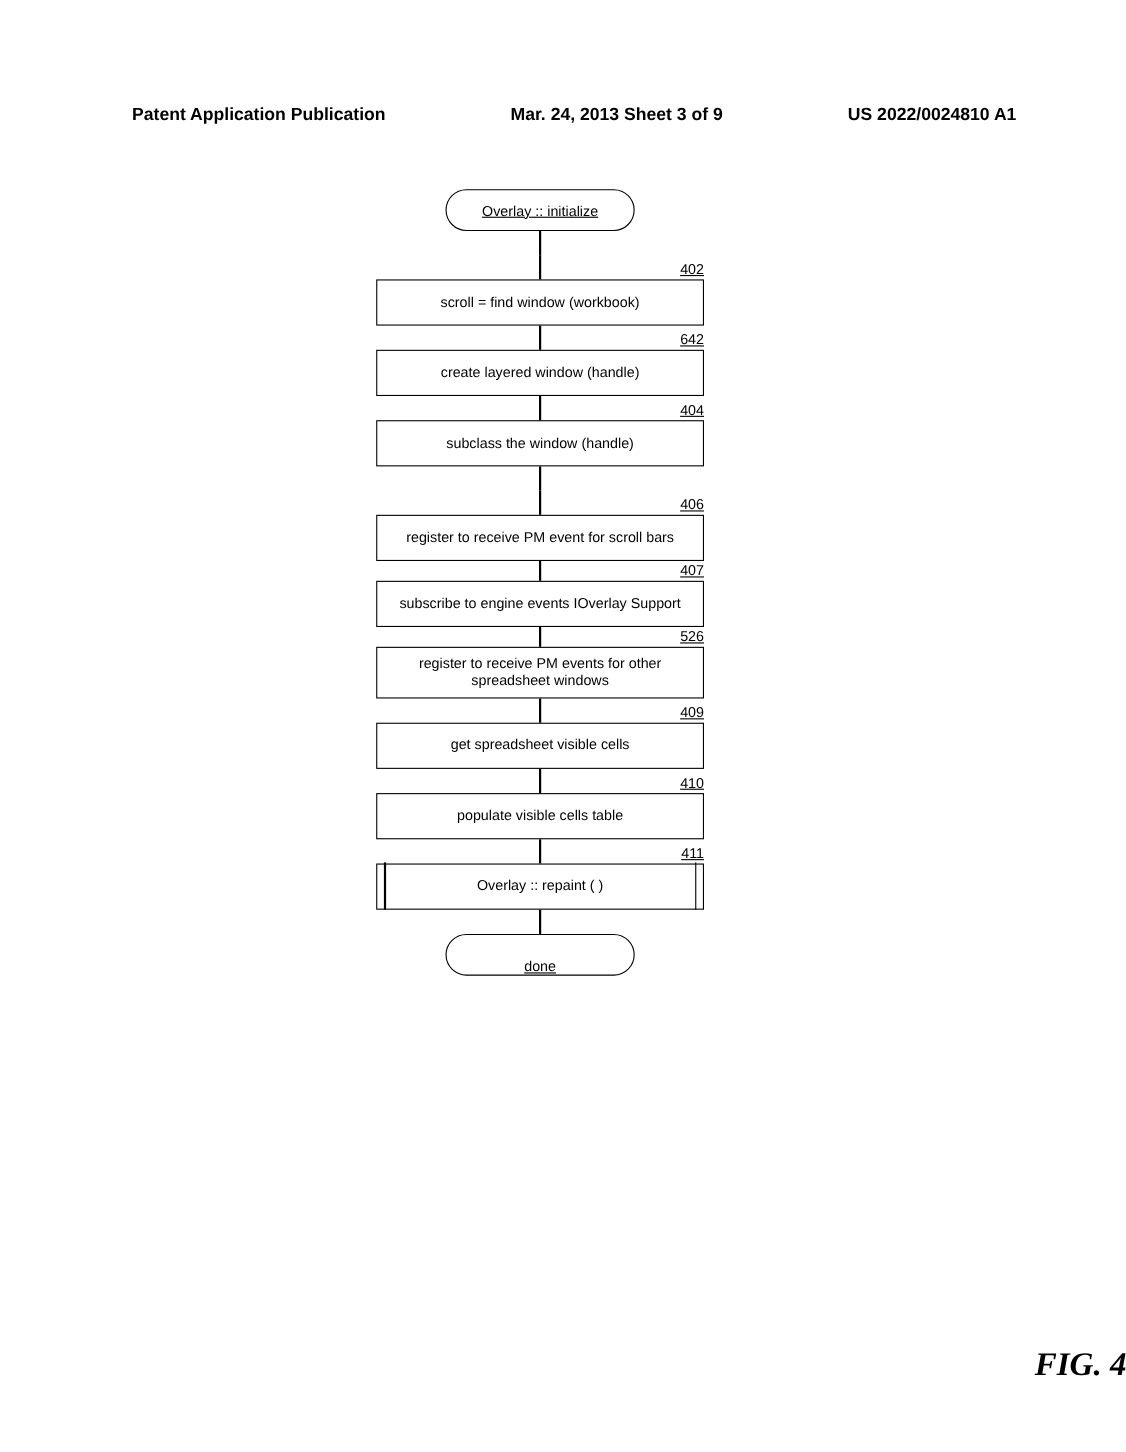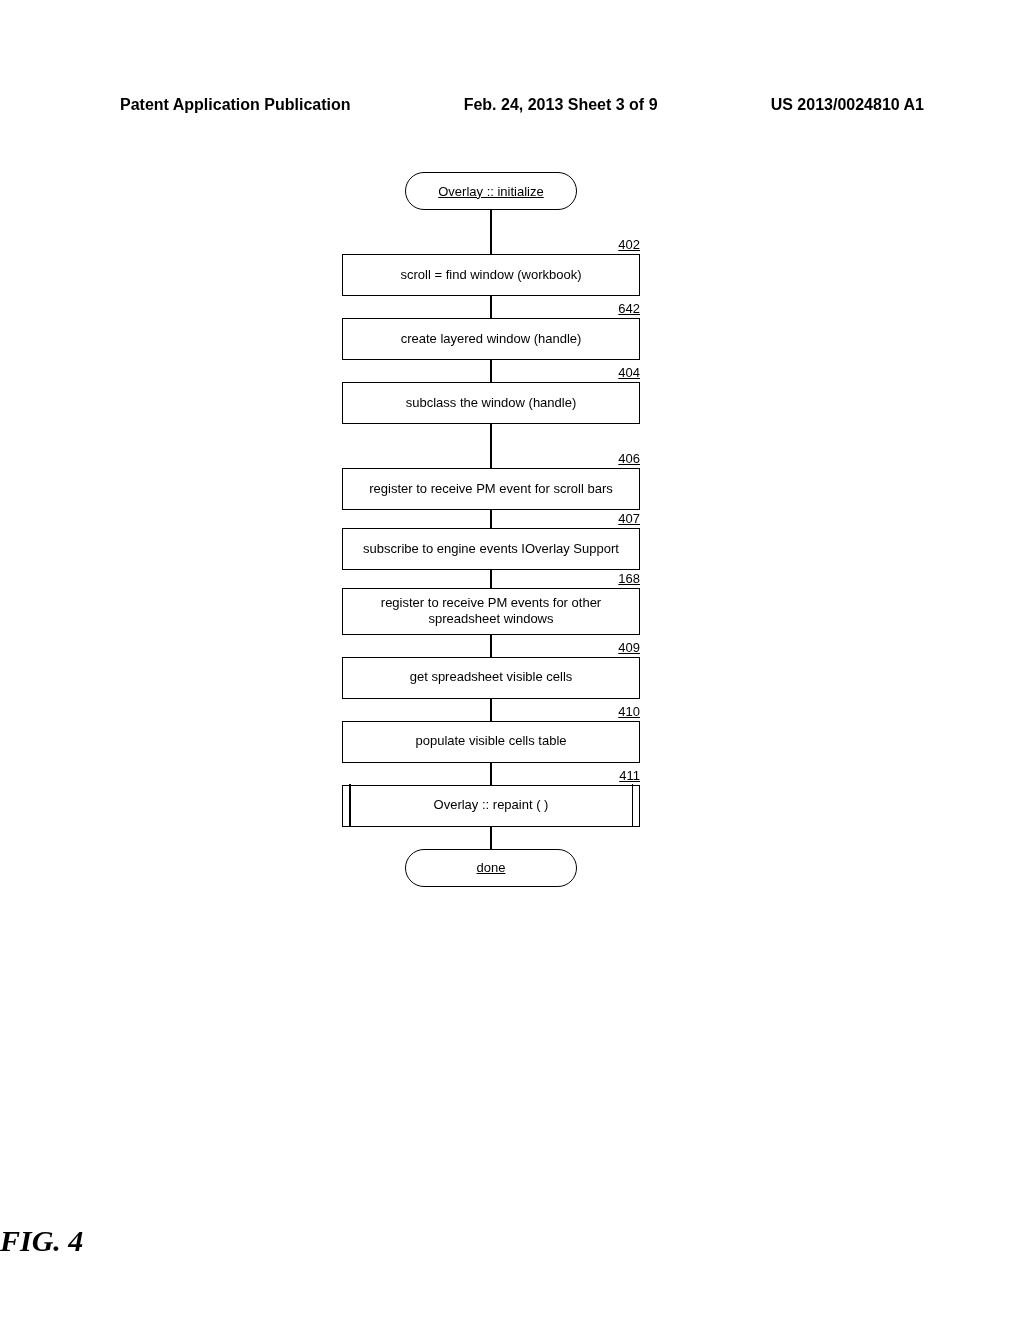--- a/index.html
+++ b/index.html
@@ -11,54 +11,54 @@
   .header-right { font-weight: bold; font-size: 16px; }
 
   .chart-area { position: absolute; left: 342px; top: 156px; width: 298px; }
 
   .terminator {
     width: 172px; height: 38px; border: 1.5px solid #000; border-radius: 19px;
     display: flex; align-items: center; justify-content: center; font-size: 13px;
     margin: 0 auto;
     text-decoration: underline;
   }
-  .terminator-done { width: 172px; height: 38px; }
+  .terminator-done { width: 172px; height: 38px; align-items: flex-end; }
   .conn { width: 1.5px; background: #000; margin: 0 auto; height: 22px; }
   .conn-short { height: 18px; }
 
   .step-wrap { position: relative; }
   .step-num {
     position: absolute; right: 0; top: -17px; font-size: 13px; text-decoration: underline;
   }
   .step-box {
     width: 298px; min-height: 42px; border: 1.5px solid #000;
     display: flex; align-items: center; justify-content: center; text-align: center;
     font-size: 13px; padding: 6px 10px; line-height: 1.25;
   }
   .subroutine { position: relative; }
   .subroutine::before, .subroutine::after {
     content: ""; position: absolute; top: -1.5px; bottom: -1.5px; width: 1.5px; background: #000;
   }
   .subroutine::before { left: 6px; }
   .subroutine::after  { right: 6px; }
 
   .fig-label {
-    position: absolute; top: 1208px; left: 0; width: 1024px; text-align: left;
+    position: absolute; top: 1208px; left: 0; width: 1024px; text-align: right;
     font-family: "Times New Roman", Times, serif; font-style: italic; font-weight: bold; font-size: 30px;
   }
 </style>
 </head>
 <body>
 
 <div class="page">
 
   <div class="header">
     <div class="header-left">Patent Application Publication</div>
-    <div class="header-center">Feb. 24, 2013  Sheet 3 of 9</div>
-    <div class="header-right">US 2013/0024810 A1</div>
+    <div class="header-center">Mar. 24, 2013  Sheet 3 of 9</div>
+    <div class="header-right">US 2022/0024810 A1</div>
   </div>
 
   <div class="chart-area">
 
     <div class="terminator">
       <span>Overlay :: initialize</span>
     </div>
     <div class="conn"></div>
 
     <div class="conn"></div>
@@ -99,21 +99,21 @@
 
     <div class="step-wrap">
       <div class="step-num">407</div>
       <div class="step-box">
         <span>subscribe to engine events IOverlay Support</span>
       </div>
     </div>
     <div class="conn conn-short"></div>
 
     <div class="step-wrap">
-      <div class="step-num">168</div>
+      <div class="step-num">526</div>
       <div class="step-box">
         <span>register to receive PM events for other spreadsheet windows</span>
       </div>
     </div>
     <div class="conn"></div>
 
     <div class="step-wrap">
       <div class="step-num">409</div>
       <div class="step-box">
         <span>get spreadsheet visible cells</span>

